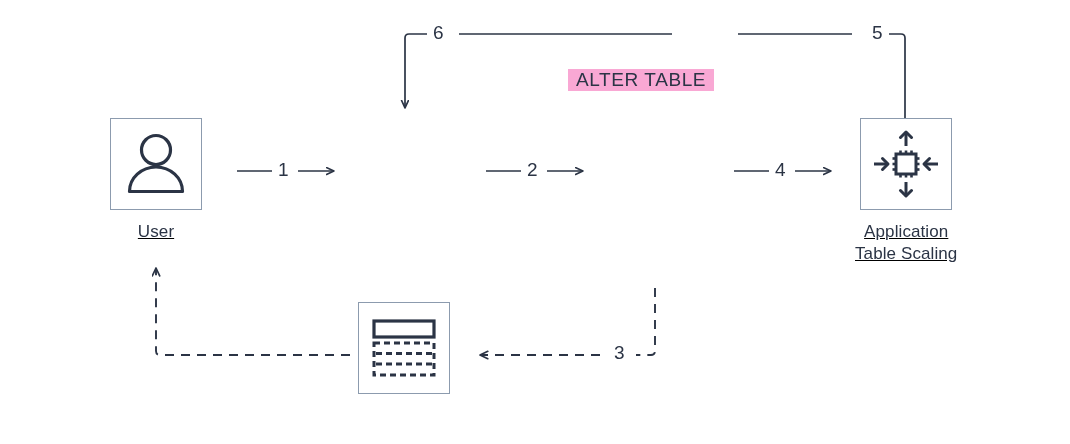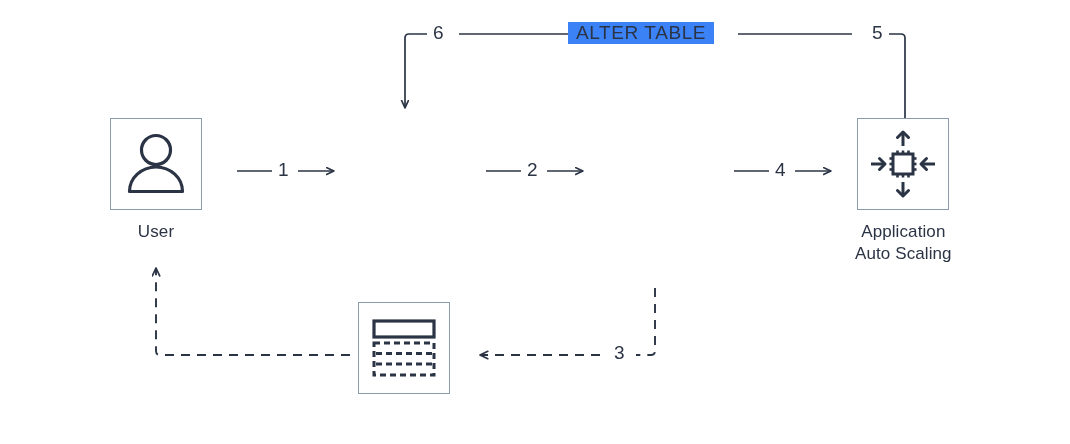--- a/index.html
+++ b/index.html
@@ -15,20 +15,21 @@
     width: 1070px;
     height: 444px;
     background: #ffffff;
     overflow: hidden;
   }
   .node {
     position: absolute;
     display: flex;
     flex-direction: column;
     align-items: center;
+    text-decoration: underline;
   }
   .icon-box {
     width: 92px;
     height: 92px;
     border: 1px solid #8c9bae;
     box-sizing: border-box;
     background: #ffffff;
     display: flex;
     align-items: center;
     justify-content: center;
@@ -41,22 +42,23 @@
     text-align: center;
     white-space: pre-line;
     letter-spacing: 0.1px;
   }
   .edge-label {
     position: absolute;
     font-size: 19px;
     color: #2b3445;
     letter-spacing: 0.6px;
     white-space: nowrap;
-    background: #3b82f6;
+    background: #f9a8d4;
     padding: 0 8px;
+    margin-top: 47px;
   }
   .num-float {
     position: absolute;
     font-size: 19px;
     color: #2b3445;
     background: #ffffff;
     padding: 0 6px;
     white-space: nowrap;
   }
   svg.overlay {
@@ -165,21 +167,21 @@
         <path d="M28.5,60.5 L34,66 L39.5,60.5" fill="none" stroke="#2b3445" stroke-width="3" stroke-linecap="round" stroke-linejoin="round"></path>
 
         <path d="M2,34 L16,34" fill="none" stroke="#2b3445" stroke-width="3"></path>
         <path d="M10.5,28.5 L16,34 L10.5,39.5" fill="none" stroke="#2b3445" stroke-width="3" stroke-linecap="round" stroke-linejoin="round"></path>
 
         <path d="M66,34 L52,34" fill="none" stroke="#2b3445" stroke-width="3"></path>
         <path d="M57.5,28.5 L52,34 L57.5,39.5" fill="none" stroke="#2b3445" stroke-width="3" stroke-linecap="round" stroke-linejoin="round"></path>
       </svg>
     </div>
     <div class="node-label">Application
-Auto Scaling</div>
+Table Scaling</div>
   </div>
 
   <div class="node" style="left:358px; top:302px;">
     <div class="icon-box">
       <svg width="64" height="58" viewBox="0 0 64 58">
         <rect x="2" y="2" width="60" height="16" fill="none" stroke="#2b3445" stroke-width="3.2"></rect>
         <rect x="2" y="24" width="60" height="32" fill="none" stroke="#2b3445" stroke-width="3" stroke-dasharray="6 4"></rect>
         <line x1="4" y1="34.5" x2="60" y2="34.5" stroke="#2b3445" stroke-width="3" stroke-dasharray="6 4"></line>
         <line x1="4" y1="45" x2="60" y2="45" stroke="#2b3445" stroke-width="3" stroke-dasharray="6 4"></line>
       </svg>

